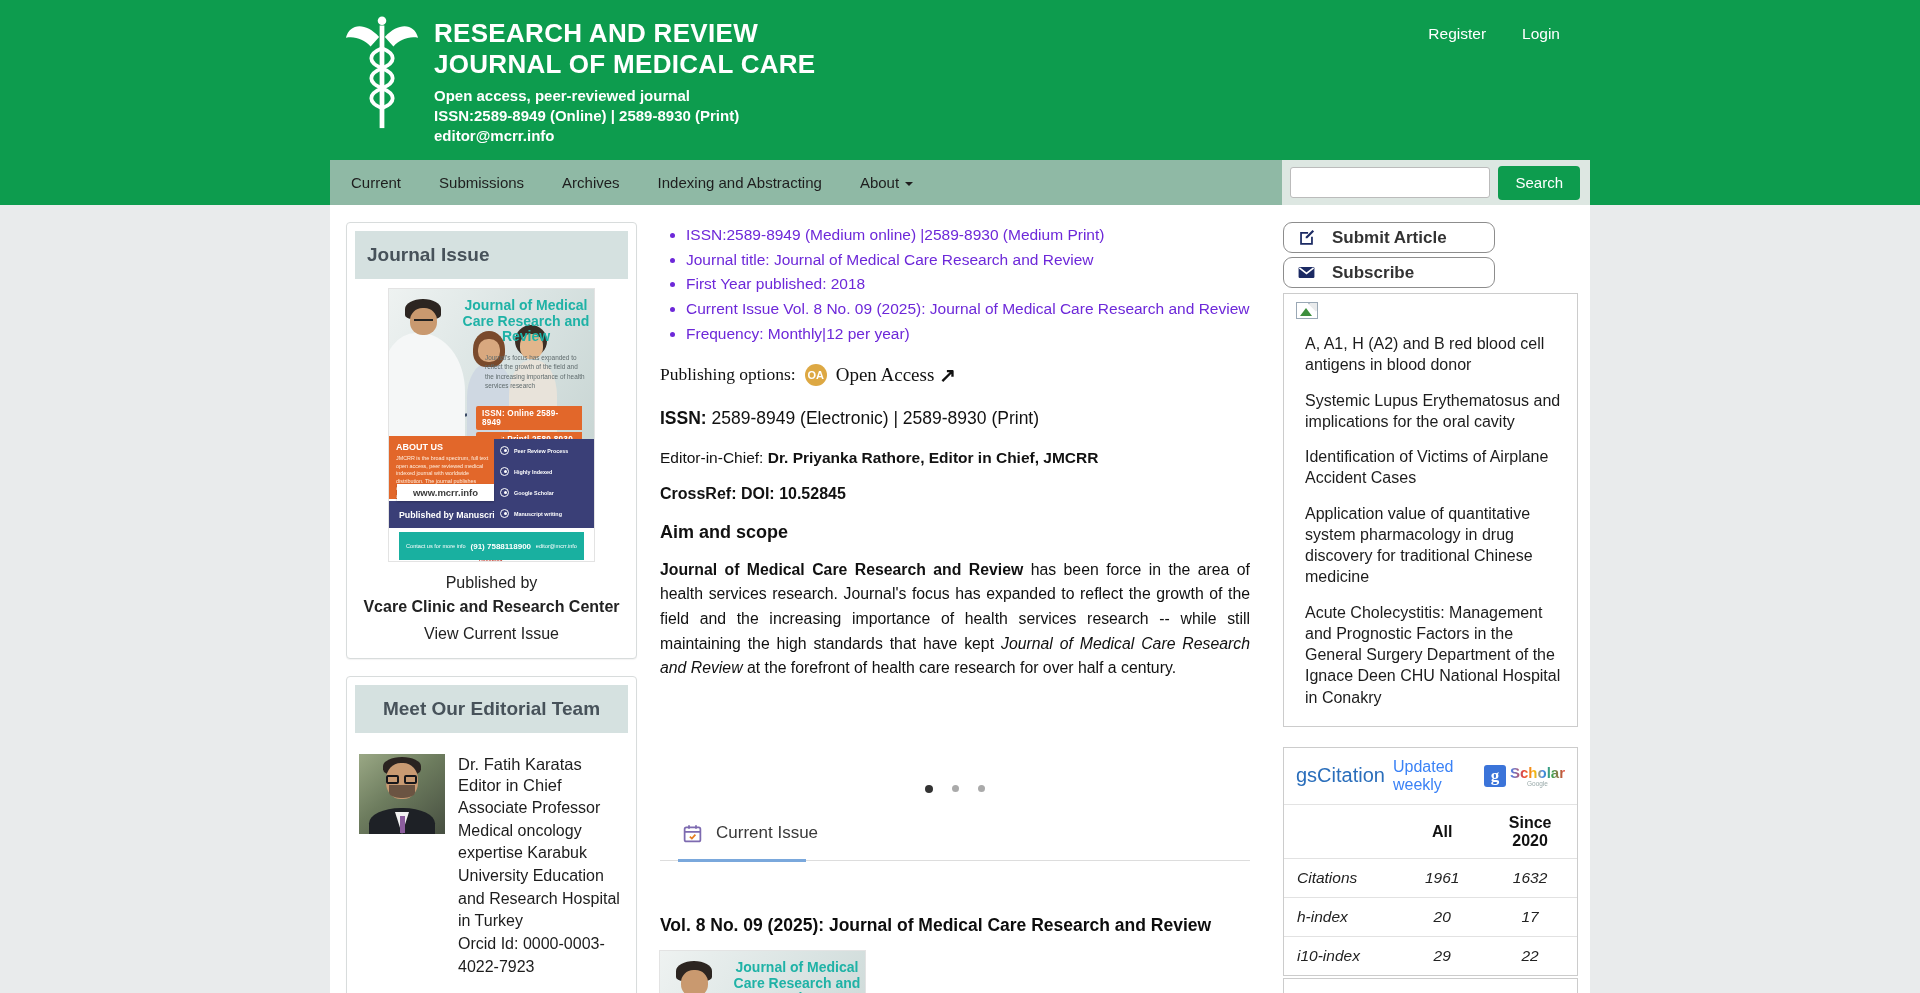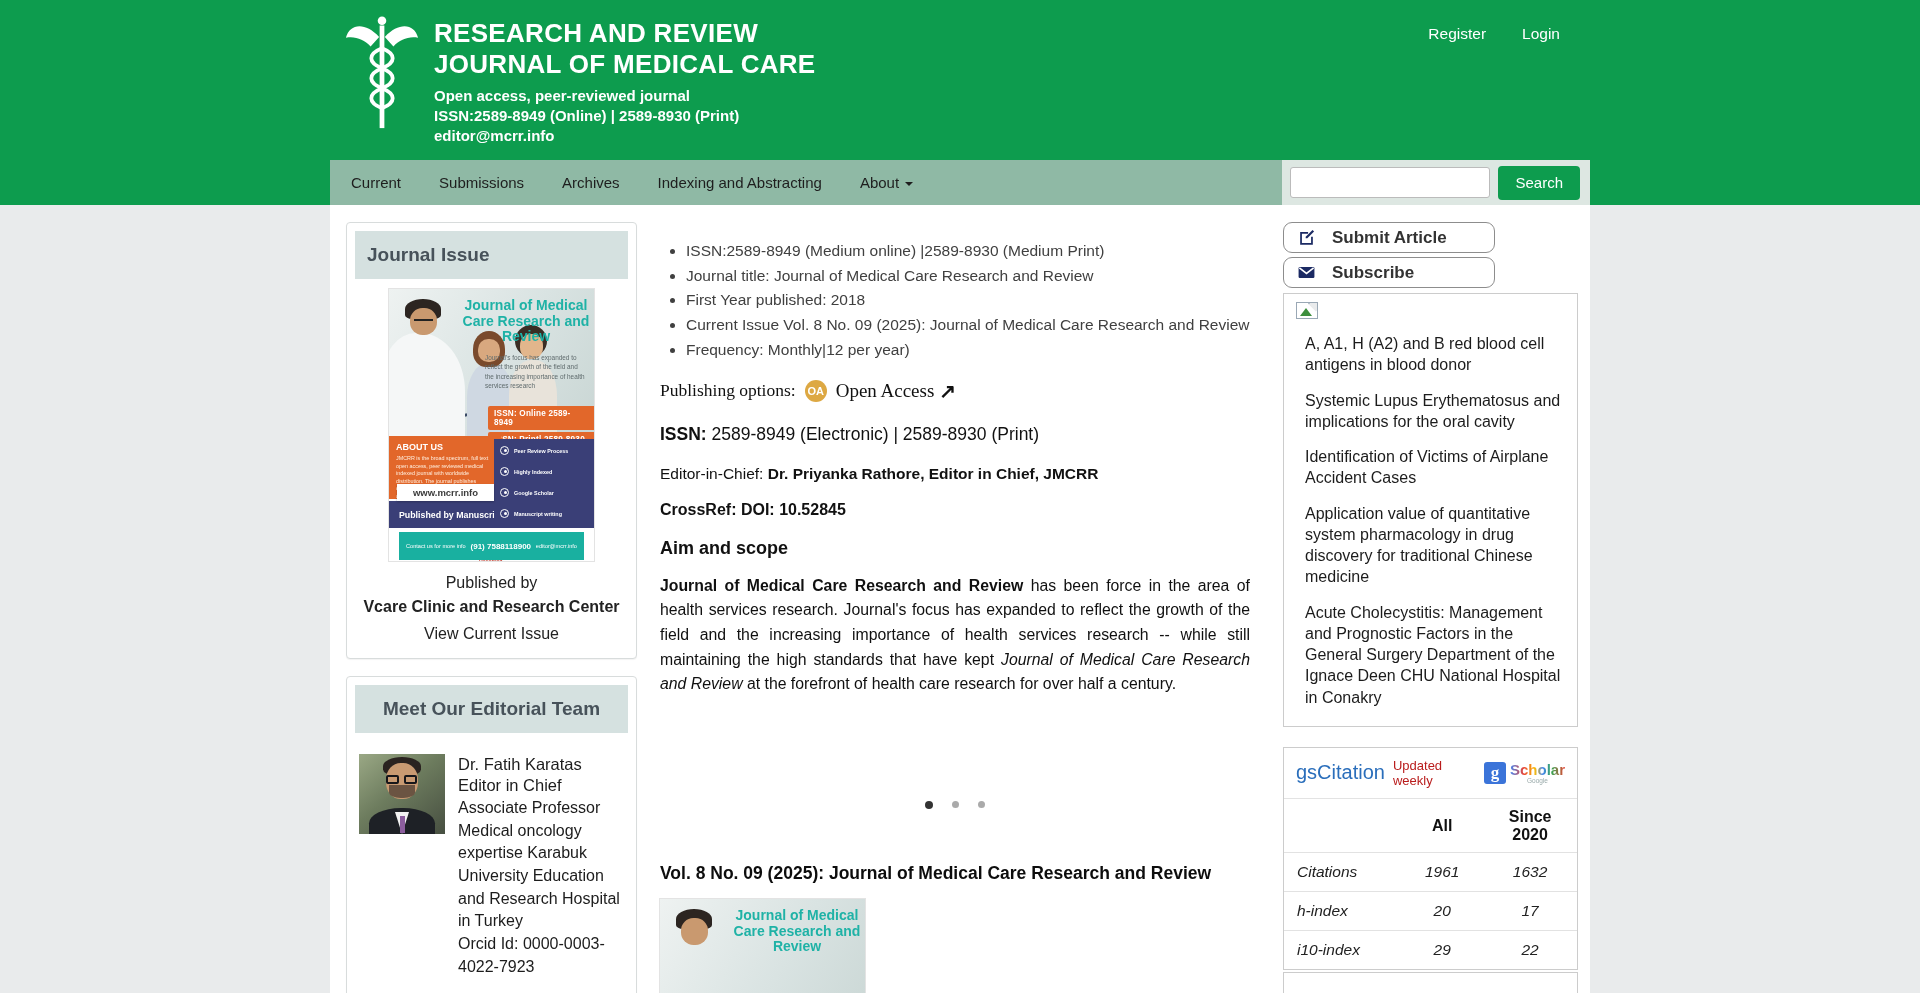--- a/index.html
+++ b/index.html
@@ -72,37 +72,37 @@
   .cv-doc-glass{left:25px;top:27px;width:19px;height:5px;border-bottom:2px solid #222;}
   .cv-steth{left:44px;top:66px;width:56px;height:62px;border:3px solid #3b4a66;border-color:transparent transparent #3b4a66 #3b4a66;border-radius:50%;transform:rotate(-18deg);}
   .cv-mom-hair{left:84px;top:42px;width:32px;height:36px;background:#7a4a2c;border-radius:50% 50% 40% 40%;}
   .cv-mom-face{left:89px;top:50px;width:22px;height:23px;background:#d8a87f;border-radius:46%;}
   .cv-mom-body{left:78px;top:74px;width:46px;height:76px;background:#cfd8e2;border-radius:45% 45% 0 0;}
   .cv-kid-hair{left:126px;top:36px;width:32px;height:32px;background:#3a2d24;border-radius:50%;}
   .cv-kid-face{left:131px;top:45px;width:23px;height:25px;background:#e2b68c;border-radius:46%;}
   .cv-kid-body{left:120px;top:71px;width:48px;height:79px;background:#e8e3da;border-radius:45% 45% 0 0;}
   .cv-title{position:absolute;top:9px;right:3px;width:130px;text-align:center;color:var(--cover-teal);font-weight:bold;font-size:14px;line-height:1.12;}
   .cv-blurb{position:absolute;top:64px;right:7px;width:102px;font-size:6.4px;color:#5f6b6d;line-height:1.45;}
-  .cv-issn{position:absolute;top:117px;right:0;width:106px;}
+  .cv-issn{position:absolute;top:117px;right:12px;width:106px;}
   .cv-issn-row{background:var(--cover-orange);color:#fff;font-size:8.2px;font-weight:bold;padding:3px 6px;margin-bottom:2px;border-radius:2px 0 0 2px;letter-spacing:.2px;}
   .cv-about{position:absolute;left:0;top:147px;width:112px;height:63px;background:var(--cover-orange);padding:6px 7px;z-index:2;}
   .cv-about-h{font-size:9px;font-weight:bold;color:#fff;margin-bottom:3px;}
   .cv-about-t{font-size:5.4px;color:#ffeede;line-height:1.4;}
   .cv-web{position:absolute;left:8px;top:195px;width:97px;background:#fff;font-weight:bold;font-size:9.5px;text-align:center;padding:3px 0;color:#3c3c3c;box-shadow:0 1px 2px rgba(0,0,0,.25);z-index:3;}
   .cv-feats{position:absolute;right:0;top:150px;width:100px;height:86px;background:var(--cover-navy);padding:7px 6px;display:flex;flex-direction:column;justify-content:space-between;z-index:2;}
   .cv-feat{display:flex;align-items:center;gap:5px;color:#fff;font-size:5.4px;font-weight:bold;}
   .cv-feat-ic{width:9px;height:9px;border:1px solid #fff;border-radius:50%;flex:none;position:relative;}
   .cv-feat-ic::after{content:'';position:absolute;left:2.5px;top:1.5px;width:3px;height:3px;background:#fff;border-radius:50%;}
   .cv-pub{position:absolute;left:0;right:0;top:212px;height:27px;background:var(--cover-navy);color:#fff;font-weight:bold;font-size:8.8px;display:flex;align-items:center;padding-left:10px;z-index:1;}
   .cv-contact{position:absolute;left:10px;right:10px;top:243px;height:17px;background:var(--contact-teal);color:#fff;font-size:5.6px;display:flex;align-items:center;justify-content:space-between;padding:14px 7px;z-index:3;}
   .cv-contact b{font-size:8px;}
   .cv-copy{position:absolute;left:0;right:0;top:263px;font-size:5.2px;color:#c0392b;text-align:center;font-weight:bold;}
 
   
-  .bullets{margin:36px 0 0 8px;padding-left:18px;font-size:15.5px;color:#404040;}
+  .bullets{margin:20px 0 0 8px;padding-left:18px;font-size:15.5px;color:#6d28d9;}
   .bullets li{margin-bottom:4.5px;line-height:1.3;}
   .pub-opts{margin-top:19px;display:flex;align-items:center;gap:9px;font-family:"Liberation Serif",serif;font-size:17.5px;color:#111;}
   .oa-badge{width:22px;height:22px;border-radius:50%;background:#dda843;color:#fff;font-weight:bold;font-size:11px;display:inline-flex;align-items:center;justify-content:center;font-family:"Liberation Sans",sans-serif;}
   .oa-label{font-size:19px;}
   .oa-arrow{font-size:20px;font-weight:bold;color:#111;margin-left:-4px;}
   .issn-line{margin-top:21px;font-size:17.5px;color:#111;}
   .eic{margin-top:20px;font-size:15.5px;color:#111;}
   .crossref{margin-top:18px;font-size:16px;font-weight:bold;color:#111;}
   .aim-h{margin-top:19px;font-size:18px;font-weight:bold;color:#111;}
   .aim-p{margin-top:15px;font-size:15.8px;line-height:1.56;text-align:justify;color:#101010;}
@@ -120,21 +120,21 @@
   .side-btn{display:flex;align-items:center;gap:16px;border:1px solid #8d8d8d;border-radius:9px;background:#fff;padding:5px 13px;font-size:17px;font-weight:bold;color:#333;margin-bottom:4px;cursor:pointer;width:212px;height:31px;}
   .side-btn svg{width:19px;height:19px;flex:none;}
   .art-box{border:1px solid #ccc;margin-top:5px;padding:8px 12px 18px;}
   .img-ph{width:22px;height:17px;border:1px solid #9aa8b5;background:#fff;position:relative;overflow:hidden;}
   .img-ph::after{content:'';position:absolute;left:3px;bottom:2px;width:0;height:0;border-left:6px solid transparent;border-right:6px solid transparent;border-bottom:8px solid #3d8f3d;}
   .img-ph::before{content:'';position:absolute;right:-4px;top:-4px;width:10px;height:10px;background:#e9ebec;transform:rotate(45deg);border-left:1px solid #9aa8b5;}
   .art{font-size:16px;color:#1c1c1c;line-height:1.33;margin:14px 0 0 9px;cursor:pointer;}
   .gs-box{border:1px solid #ccc;margin-top:20px;background:#fff;}
   .gs-head{display:flex;align-items:center;padding:10px 12px;border-bottom:1px solid #e3e3e3;gap:8px;}
   .gs-title{color:var(--gsblue);font-size:20px;flex:1;cursor:pointer;}
-  .gs-upd{color:#b91c1c;font-size:13px;margin-right:4px;}
+  .gs-upd{color:#3b82f6;font-size:16px;margin-right:4px;}
   .gs-logo{display:flex;align-items:center;gap:4px;}
   .gs-ic{width:22px;height:22px;background:#3b74d9;border-radius:3px;color:#fff;font-family:"Liberation Serif",serif;font-size:17px;font-weight:bold;display:flex;align-items:center;justify-content:center;}
   .gs-word{display:flex;flex-direction:column;line-height:1;}
   .gs-word-main{font-size:15px;font-weight:bold;background:linear-gradient(90deg,#4285f4 0%,#ea4335 25%,#fbbc05 45%,#4285f4 60%,#34a853 75%,#ea4335 100%);-webkit-background-clip:text;background-clip:text;color:transparent;}
   .gs-word-sub{font-size:6.5px;color:#9aa;align-self:center;margin-top:1px;}
   .gs-table{width:100%;border-collapse:collapse;}
   .gs-table th{font-size:16px;font-weight:bold;padding:9px 6px 8px;text-align:center;color:#111;}
   .gs-table td{font-size:15.5px;padding:10px 6px;color:#222;}
   .gs-table tr+tr td{border-top:1px solid #e2e2e2;font-style:italic;}
   .gs-table td:first-child{text-align:left;padding-left:13px;width:40%;}
@@ -303,20 +303,29 @@
     <div class="crossref">CrossRef: DOI: 10.52845</div>
     <div class="aim-h">Aim and scope</div>
     <p class="aim-p"><b>Journal of Medical Care Research and Review</b><span> has been force in the area of health services research. Journal's focus has expanded to reflect the growth of the field and the increasing importance of health services research -- while still maintaining the high standards that have kept </span><i>Journal of Medical Care Research and Review</i><span> at the forefront of health care research for over half a century.</span></p>
 
     <div class="dots">
       <span class="dot active"></span>
       <span class="dot"></span>
       <span class="dot"></span>
     </div>
 
+    <div class="tabbar">
+      <svg class="tab-icon" viewBox="0 0 24 24" fill="none" stroke="#7d6ab0" stroke-width="2">
+        <rect x="3" y="5" width="18" height="16" rx="2"></rect>
+        <path d="M8 2.5v4M16 2.5v4M3 10h18"></path>
+        <path d="M9 15.5l2.3 2.3 4-4.5" stroke="#e67e22"></path>
+      </svg>
+      <span class="tab-label">Current Issue</span>
+      <span class="tab-underline"></span>
+    </div>
 
     <div class="issue-h">Vol. 8 No. 09 (2025): Journal of Medical Care Research and Review</div>
     <div class="thumb">
   <div class="cover">
     <div class="cv-photo">
 
       <div class="cv-doc-hair"></div>
       <div class="cv-doc-face"></div>
 
     </div>

